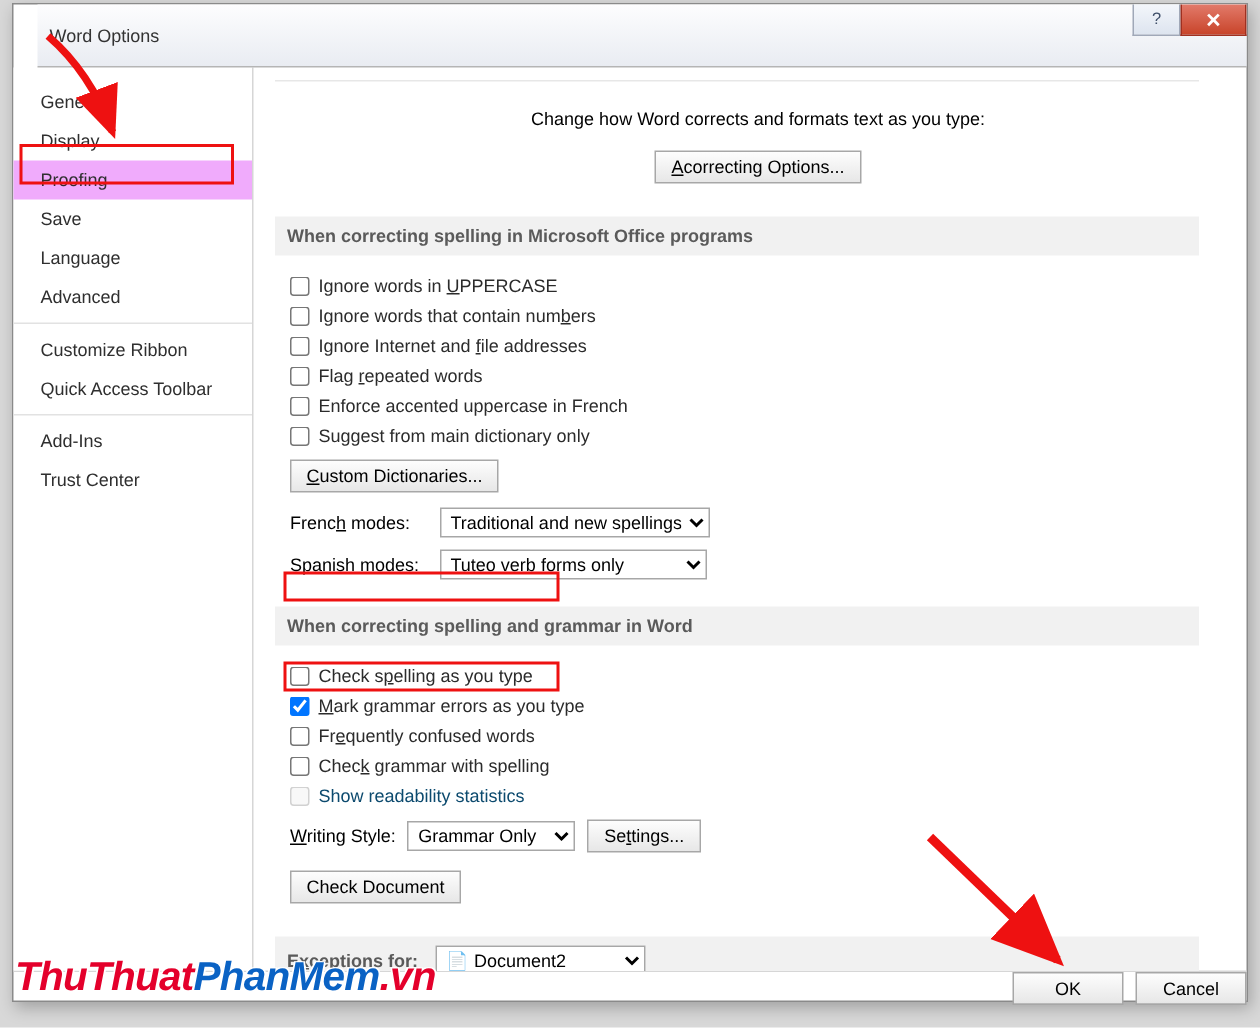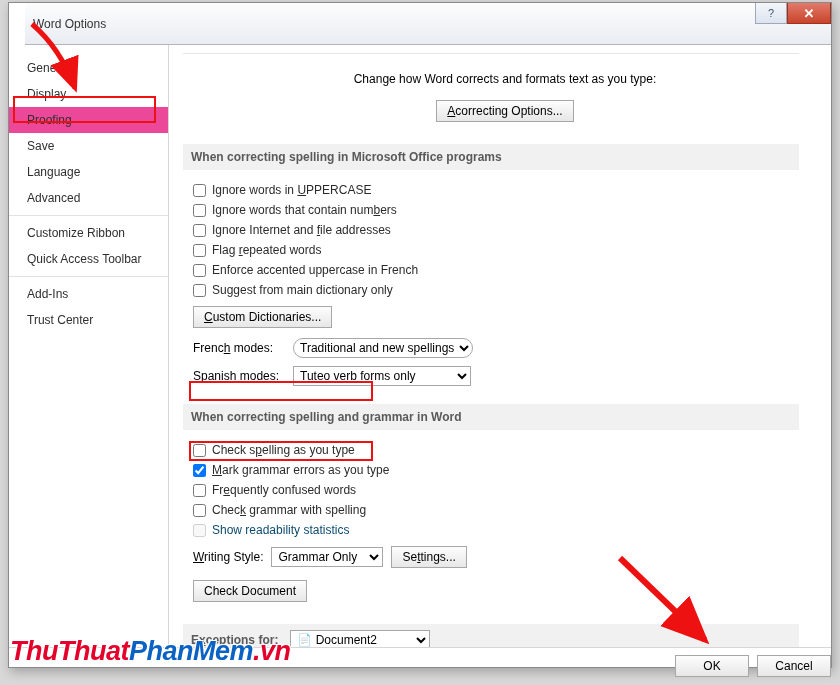--- a/index.html
+++ b/index.html
@@ -51,21 +51,21 @@
   width: 160px;
   background: #fff;
   border-right: 1px solid #d6d6d6;
   padding-top: 10px;
 }
 .sidebar-item {
   padding: 6px 10px 6px 18px;
   color: #2f2f2f;
   cursor: pointer;
 }
-.sidebar-item.selected { background: #ec4899; }
+.sidebar-item.selected { background: #f0abfc; }
 .sidebar-sep { border-top: 1px solid #e2e2e2; margin: 4px 0; }
 .content {
   flex: 1;
   position: relative;
   padding: 6px 0 0 14px;
   overflow: hidden;
 }
 .scrollpane {
   height: 596px;
   overflow-y: scroll;
@@ -97,21 +97,21 @@
 .field-row { display: flex; align-items: center; gap: 8px; padding: 4px 0; }
 .field-row .lbl { min-width: 92px; }
 select {
   font-family: inherit; font-size: 12px;
   border: 1px solid #a7a7a7; padding: 1px 2px;
   height: 20px; background: #fff;
 }
 .footer {
   height: 36px;
   border-top: 1px solid #d6d6d6;
-  display: flex; justify-content: flex-end; align-items: center;
+  display: flex; justify-content: flex-end; align-items: flex-start;
   gap: 8px; 
 }
 .footer .btn { min-width: 74px; justify-content: center; padding: 3px 14px; }
 
 
 .redbox { position: absolute; border: 2px solid #e11; pointer-events: none; }
 .arrow { position: absolute; pointer-events: none; }
 .watermark {
   position: absolute; left: 10px; bottom: 18px;
   font-family: Arial, sans-serif; font-weight: 900; font-style: italic;
@@ -185,21 +185,21 @@
             </div>
           <div class="chk-row">
               <input type="checkbox" style="">
               <label>Suggest from main dictionary only</label>
             </div>
           <div style="padding:6px 0;">
             <button class="btn"><span class="u">C</span>ustom Dictionaries...</button>
           </div>
           <div class="field-row">
             <span class="lbl">Frenc<span class="u">h</span> modes:</span>
-            <select style="width:180px;border-radius:10px;"><option>Traditional and new spellings</option></select>
+            <select style="width:180px;"><option>Traditional and new spellings</option></select>
           </div>
           <div class="field-row">
             <span class="lbl">Spanish mo<span class="u">d</span>es:</span>
             <select style="width:178px;"><option>Tuteo verb forms only</option></select>
           </div>
         </div>
 
         <div class="section-head">When correcting spelling and grammar in Word</div>
         <div class="opts">
           <div class="chk-row">

